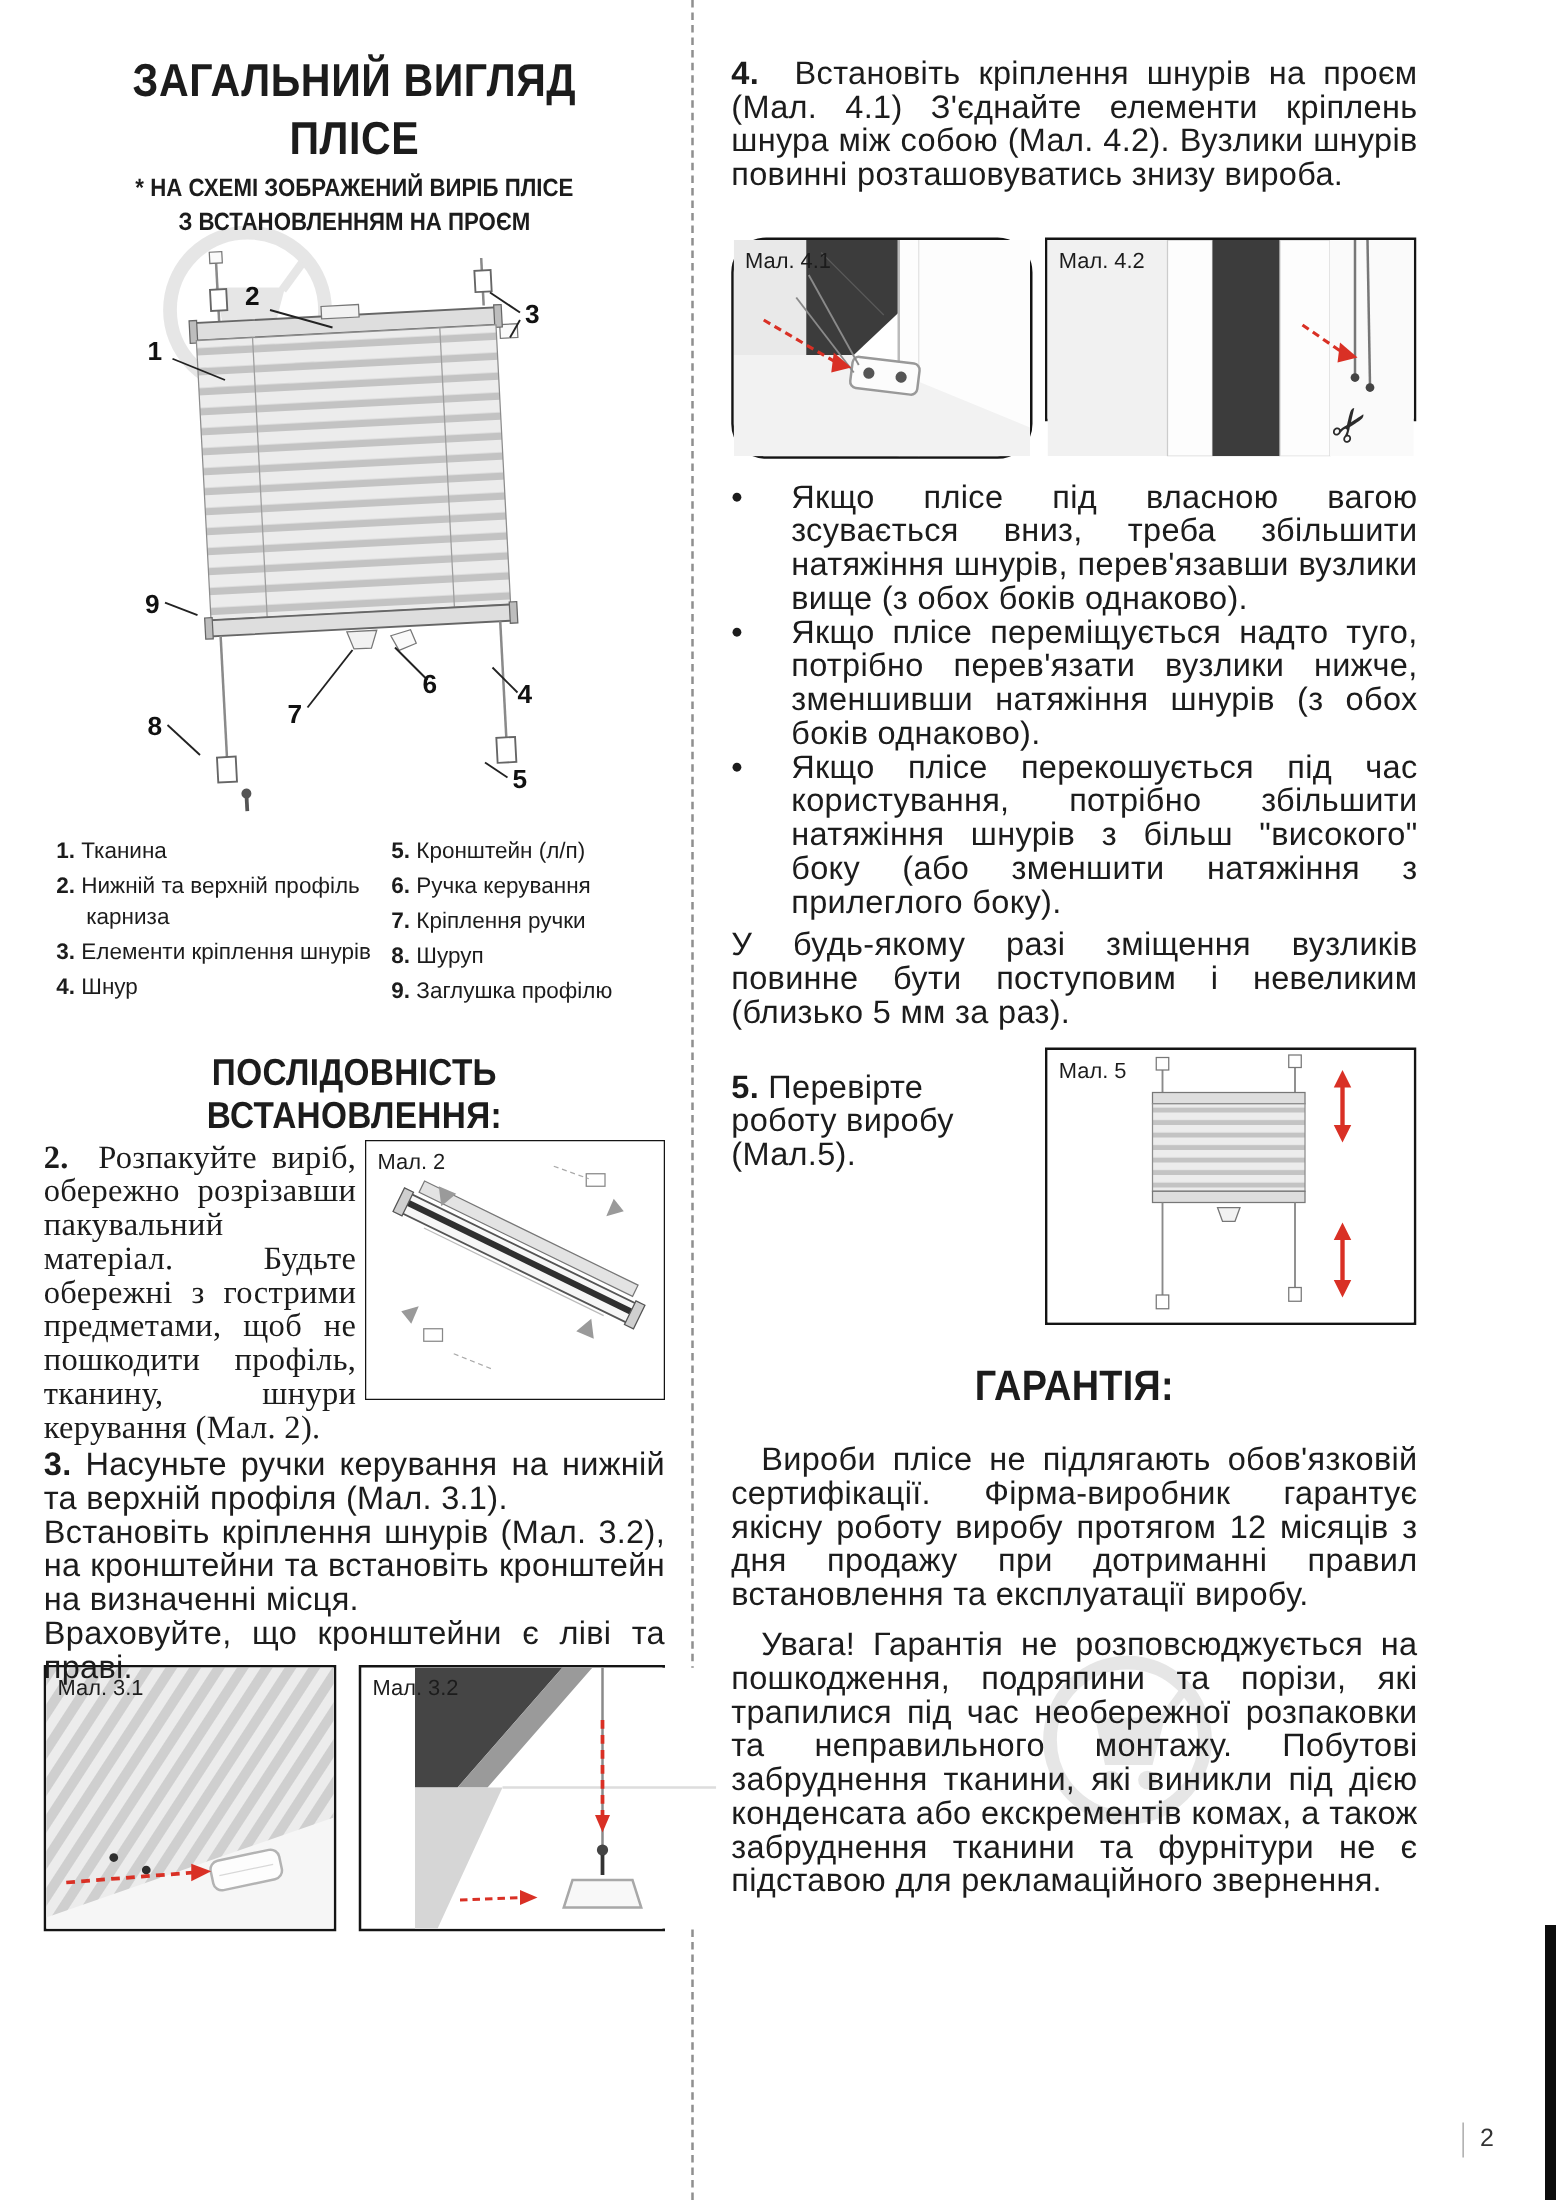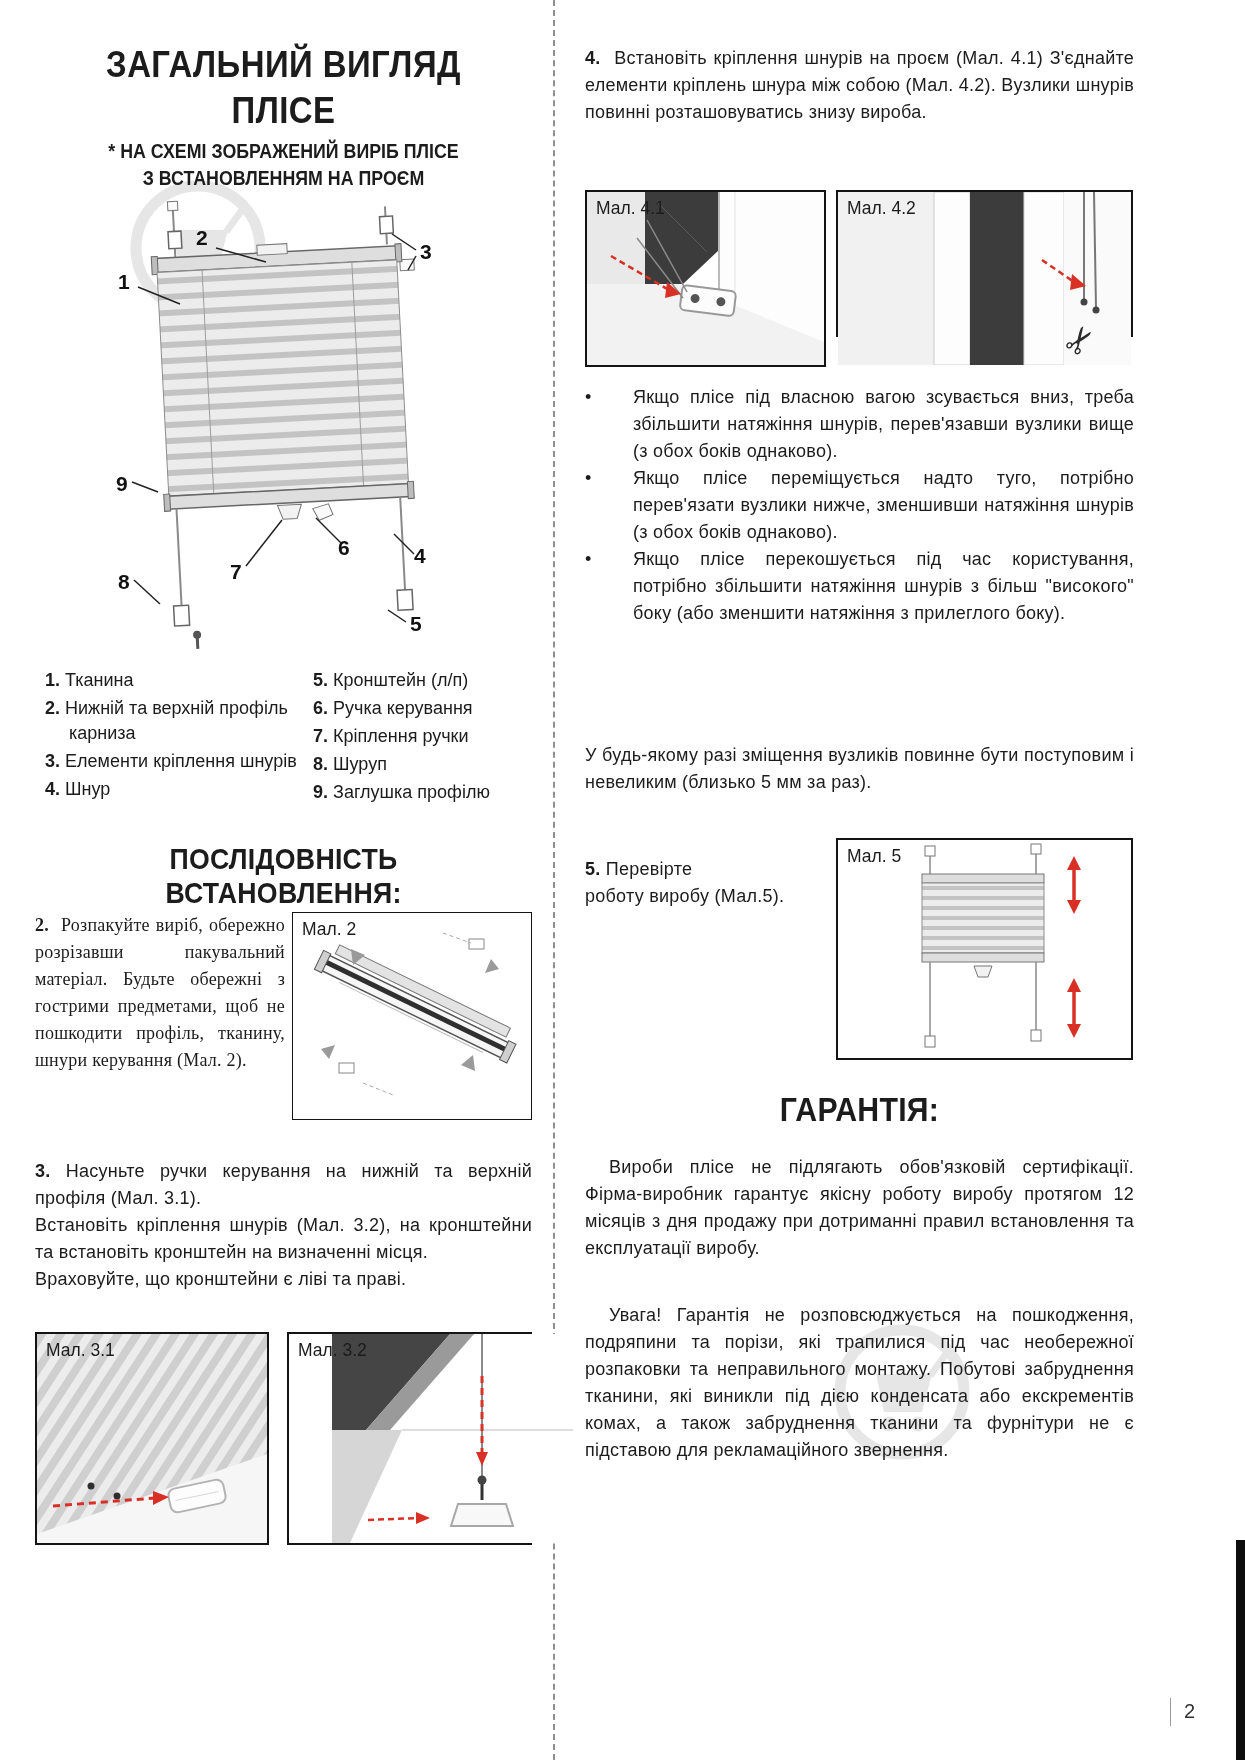--- a/index.html
+++ b/index.html
@@ -6,21 +6,21 @@
   html,body { background:#ffffff; }
   .page {
     position:relative; width:1245px; height:1760px; background:#ffffff;
     font-family:"Liberation Sans", sans-serif; color:#1c1c1c; overflow:hidden;
   }
   .abs { position:absolute; }
   .condensed { transform:scaleX(0.89); transform-origin:center; }
   .title-line { font-size:37px; font-weight:800; text-align:center; line-height:46px; letter-spacing:0.5px; }
   .subtitle-line { font-size:20px; font-weight:700; text-align:center; line-height:27px; }
   .sec-title { font-size:30px; font-weight:800; text-align:center; letter-spacing:0.3px; }
-  .body-text { font-size:18px; line-height:27px; letter-spacing:0.25px; }
+  .body-text { font-size:26px; line-height:27px; letter-spacing:0.25px; }
   .just { text-align:justify; text-align-last:left; }
   .legend-item { font-size:18px; line-height:25px; padding-left:24px; text-indent:-24px; margin-bottom:3px; }
   .legend-item b { font-weight:700; }
   .figbox { position:absolute; border:2px solid #141414; background:#ffffff; }
   .figbox.thin { border-width:1.5px; }
   .fig-label { position:absolute; left:9px; top:6px; font-size:17.5px; color:#1c1c1c; z-index:3; background:transparent; }
   .callout { position:absolute; font-size:21px; font-weight:700; color:#111; }
   .bullet-row { display:flex; margin-bottom:0; }
   .bullet-dot { width:48px; flex:0 0 48px; }
   .bullet-text { flex:1; }
@@ -219,21 +219,21 @@
       <line x1="36" y1="186" x2="86" y2="184" stroke="#d93025" stroke-width="2.5" stroke-dasharray="6 4"></line>
       <polygon points="84,178 98,184 84,190" fill="#d93025"></polygon>
     </svg>
   </div>
 
   <div class="content abs body-text just" style="left:585px; top:45px; width:549px;">
     <b>4.</b>&nbsp;
     <span>Встановіть кріплення шнурів на проєм (Мал. 4.1) З'єднайте елементи кріплень шнура між собою (Мал. 4.2). Вузлики шнурів повинні розташовуватись знизу вироба.</span>
   </div>
 
-  <div class="figbox" style="left:585px; top:190px; width:241px; height:177px;">
+  <div class="figbox" style="left:585px; top:190px; width:241px; height:177px;border-radius:28px;">
     <div class="fig-label">Мал. 4.1</div>
     <svg width="237" height="173" viewBox="0 0 237 173">
       <rect x="0" y="0" width="237" height="173" fill="#ffffff"></rect>
       <rect x="0" y="0" width="58" height="92" fill="#e9e9e9"></rect>
       <polygon points="58,0 132,0 132,58 96,92 58,92" fill="#3c3c3c"></polygon>
       <line x1="70" y1="10" x2="120" y2="60" stroke="#5a5a5a"></line>
       <rect x="132" y="0" width="105" height="173" fill="#fdfdfd"></rect>
       <line x1="132" y1="0" x2="132" y2="173" stroke="#bbbbbb" stroke-width="2"></line>
       <line x1="148" y1="0" x2="148" y2="173" stroke="#e2e2e2"></line>
       <polygon points="0,92 96,92 237,150 237,173 0,173" fill="#f2f2f2"></polygon>

